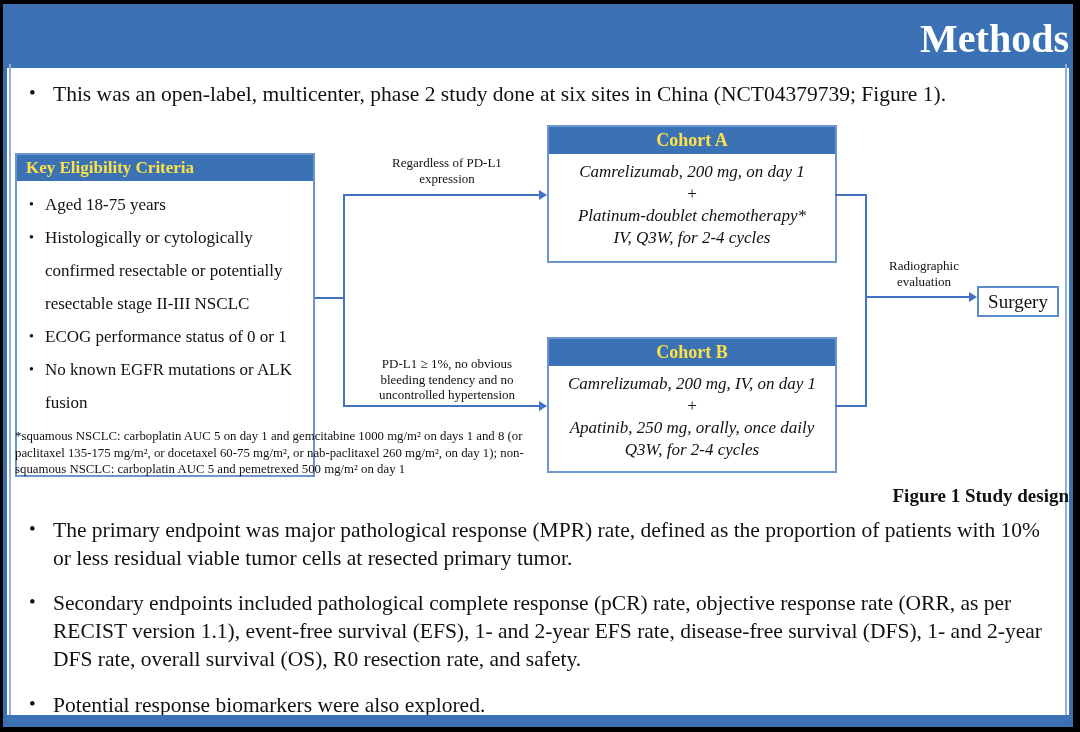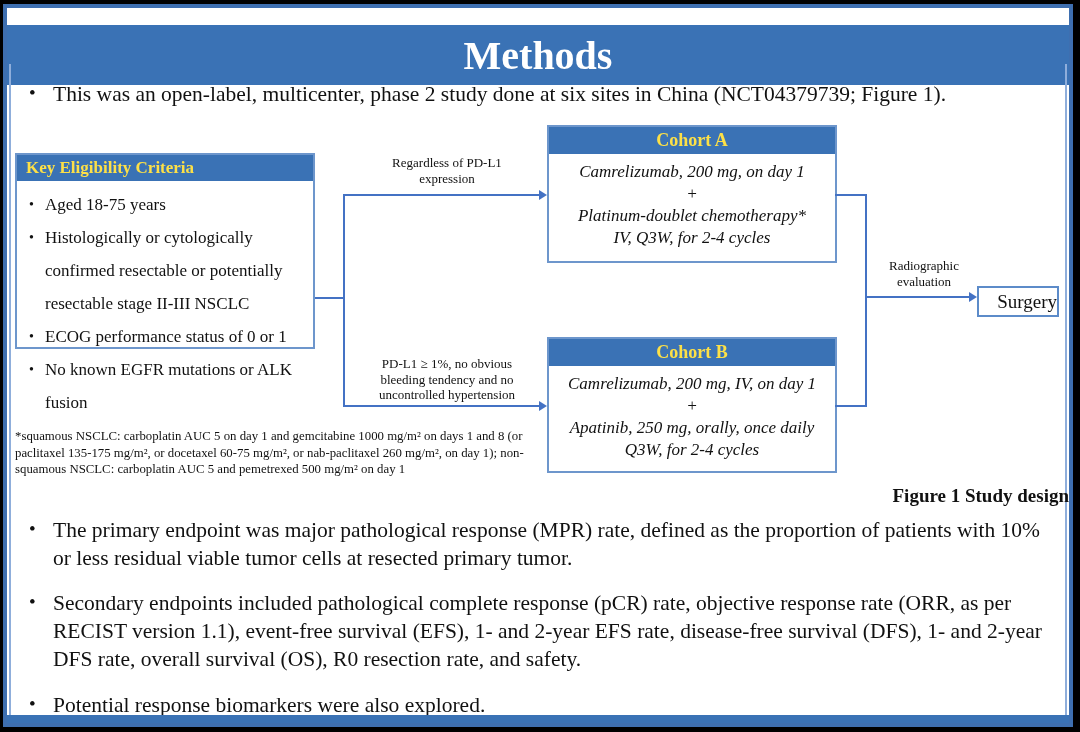--- a/index.html
+++ b/index.html
@@ -15,52 +15,52 @@
     position:absolute; left:3px; top:4px; width:1070px; height:723px;
     background:#fff;
     border:4px solid var(--c-frame,#3E6FB0);
   }
   .inner-line {
     position:absolute; left:2px; right:2px; top:56px; bottom:2px;
     border:2px solid var(--c-innerline,#8FAEDB); border-top:none;
     pointer-events:none;
   }
   .title-bar {
-    position:absolute; left:0; top:17px; right:0; height:60px;
+    position:absolute; left:0; top:0; right:0; height:60px;
     background:var(--c-blue,#3A72B5);
-    display:flex; align-items:center; justify-content:center;
+    display:flex; align-items:center; justify-content:flex-end;
   }
   .title { color:#fff; font-size:40px; font-weight:bold; }
 
   .bullet-row { position:absolute; padding-left:30px; font-size:21.5px; line-height:28px; }
   .bullet-row .dot { position:absolute; left:6px; top:-1px; font-size:19px; }
   .intro { left:16px; top:72px; width:1040px; }
 
   
   .fig-box { position:absolute; background:#fff; border:2px solid var(--c-boxborder,#6D96CC); }
   .fig-box .box-header {
     background:var(--c-blue,#3A72B5); color:#fde047; font-weight:bold;
   }
-  .elig-box { left:8px; top:145px; width:300px; height:196px; }
+  .elig-box { left:8px; top:145px; width:300px; height:324px; }
   .elig-box .box-header { height:26px; font-size:17px; line-height:26px; padding-left:9px; }
   .elig-list { list-style:none; padding:7px 6px 0 0; }
   .elig-list li { position:relative; padding-left:28px; font-size:17px; line-height:33px; }
   .elig-list .dot { position:absolute; left:12px; top:0; font-size:14px; }
 
   .cohort-box { left:540px; width:290px; text-align:center; }
   .cohort-a { top:117px; height:138px; }
   .cohort-b { top:329px; height:136px; }
   .cohort-box .box-header { height:27px; font-size:18px; line-height:27px; }
   .cohort-body { padding-top:7px; font-size:17px;font-style:italic; }
   .cohort-body .line { display:block; line-height:22px; }
 
   .surgery-box {
     left:970px; top:278px; width:82px; height:31px;
     border-color:#5C8BC9;
-    font-size:19px; line-height:27px; text-align:right;
+    font-size:19px; line-height:27px; text-align:center;
   }
 
   
   .hline { position:absolute; height:2px; background:var(--c-line,#4472C4); }
   .vline { position:absolute; width:2px; background:var(--c-line,#4472C4); }
   .arrow::after {
     content:""; position:absolute; right:-7px; top:-4px; width:0; height:0;
     border-left:8px solid var(--c-line,#4472C4);
     border-top:5px solid transparent; border-bottom:5px solid transparent;
   }

